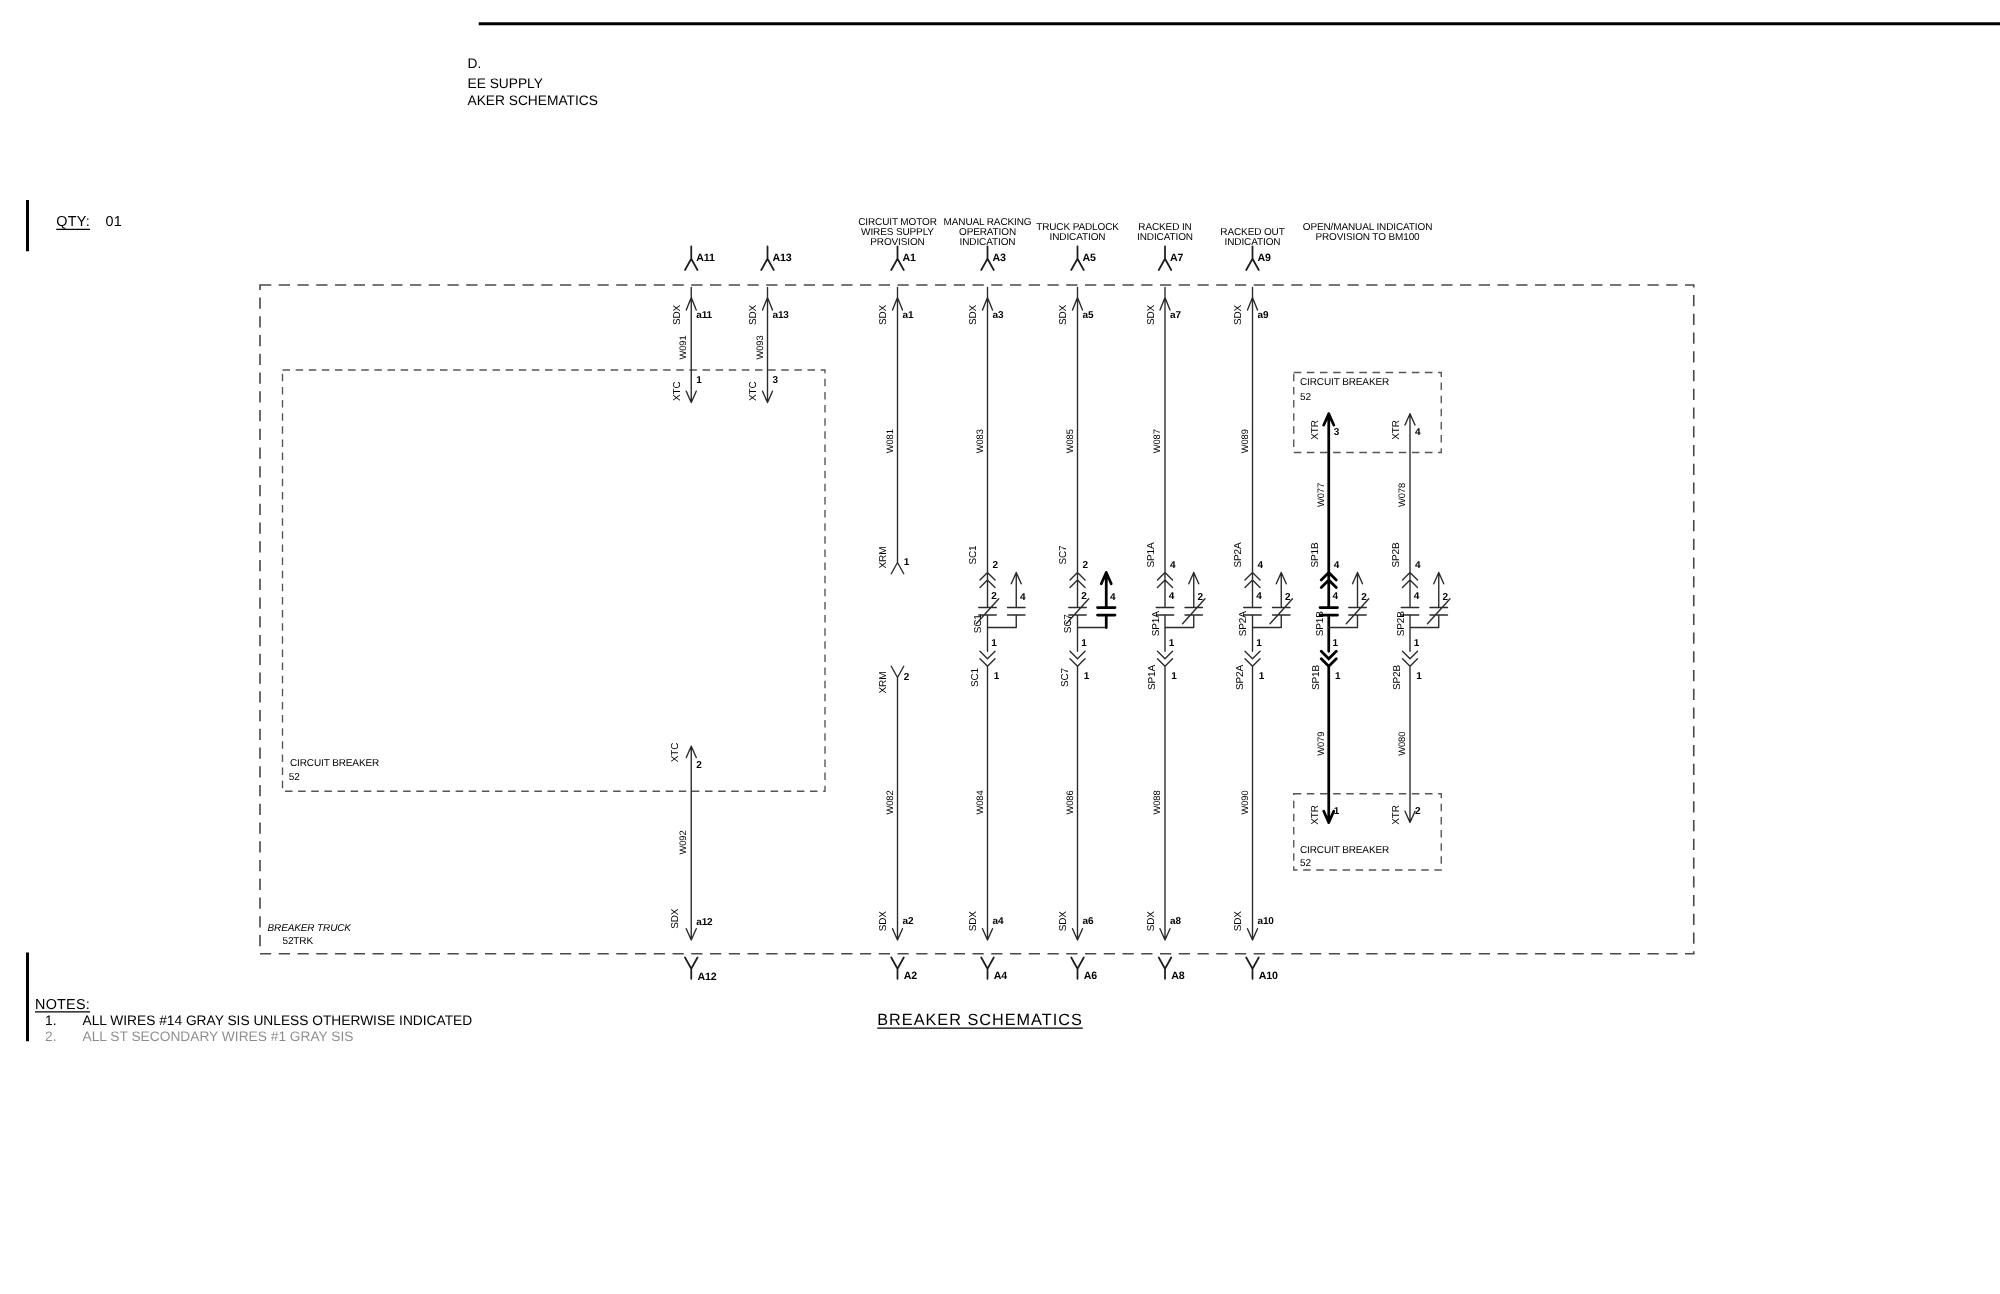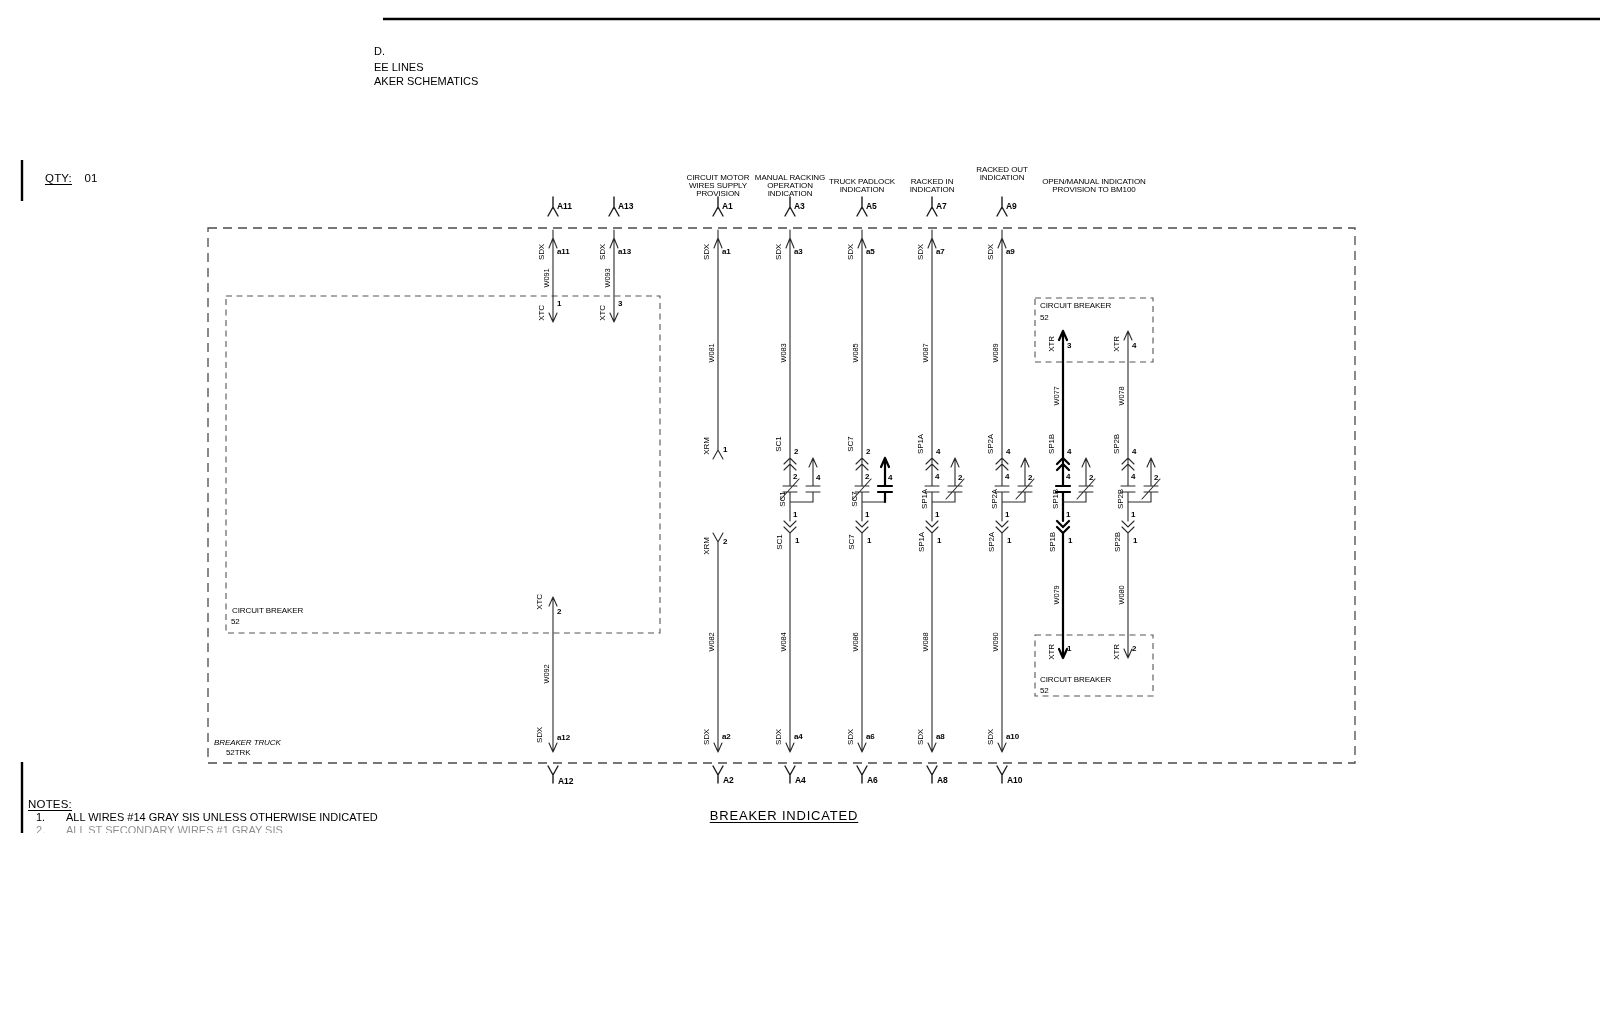--- a/index.html
+++ b/index.html
@@ -154,21 +154,21 @@
                          M1128 492V521
                          M1122 521L1128 527L1134 521 M1122 527L1128 533L1134 527
                          M1128 533V658 M1128 658L1124 649 M1128 658L1132 649
                          M1151 458L1147 467 M1151 458L1155 467 M1151 458V486
                          M1144 486H1158 M1144 492H1158 M1142 499L1160 479
                          M1151 492V502 M1128 502H1151"></path>
     </g>
   </svg>
 
   <div class="L ll f11" style="left:374px;top:51px;">D.</div>
-  <div class="L ll f11" style="left:374px;top:67px;">EE LINES</div>
+  <div class="L ll f11" style="left:374px;top:67px;">EE SUPPLY</div>
   <div class="L ll f11" style="left:374px;top:81px;">AKER SCHEMATICS</div>
 
   <div class="L ll f115" style="left:45px;top:178px;">
     <span class="u">QTY:</span>
     <span style="margin-left:9px;">01</span>
   </div>
 
   <div class="L hdr" style="left:718px;top:174px;">
     <div>CIRCUIT MOTOR</div>
     <div>WIRES SUPPLY</div>
@@ -180,21 +180,21 @@
     <div>INDICATION</div>
   </div>
   <div class="L hdr" style="left:862px;top:178px;">
     <div>TRUCK PADLOCK</div>
     <div>INDICATION</div>
   </div>
   <div class="L hdr" style="left:932px;top:178px;">
     <div>RACKED IN</div>
     <div>INDICATION</div>
   </div>
-  <div class="L hdr" style="left:1002px;top:166px;">
+  <div class="L hdr" style="left:1002px;top:182px;">
     <div>RACKED OUT</div>
     <div>INDICATION</div>
   </div>
   <div class="L hdr" style="left:1094px;top:178px;">
     <div>OPEN/MANUAL INDICATION</div>
     <div>PROVISION TO BM100</div>
   </div>
 
   <div class="L ll b" style="left:557px;top:206px;font-size:8.5px;">A11</div>
   <div class="L ll b" style="left:618px;top:206px;font-size:8.5px;">A13</div>
@@ -341,15 +341,15 @@
   <div class="L ll" style="left:214px;top:753px;margin-left:12px;">52TRK</div>
 
   <div class="L ll f115 u" style="left:28px;top:804px;">NOTES:</div>
   <div class="L ll f11" style="left:36px;top:817px;">1.</div>
   <div class="L ll f11" style="left:66px;top:817px;">ALL WIRES #14 GRAY SIS UNLESS OTHERWISE INDICATED</div>
   <div class="clip2" style="left:30px;top:824px;width:420px;height:9px;">
     <span class="L f11" style="left:6px;top:2px;">2.</span>
     <span class="L f11" style="left:36px;top:2px;">ALL ST SECONDARY WIRES #1 GRAY SIS</span>
   </div>
 
-  <div class="L hl title u" style="left:784px;top:816px;">BREAKER INDICATED</div>
+  <div class="L hl title u" style="left:784px;top:816px;">BREAKER SCHEMATICS</div>
 
 </div>
 
 </body></html>

